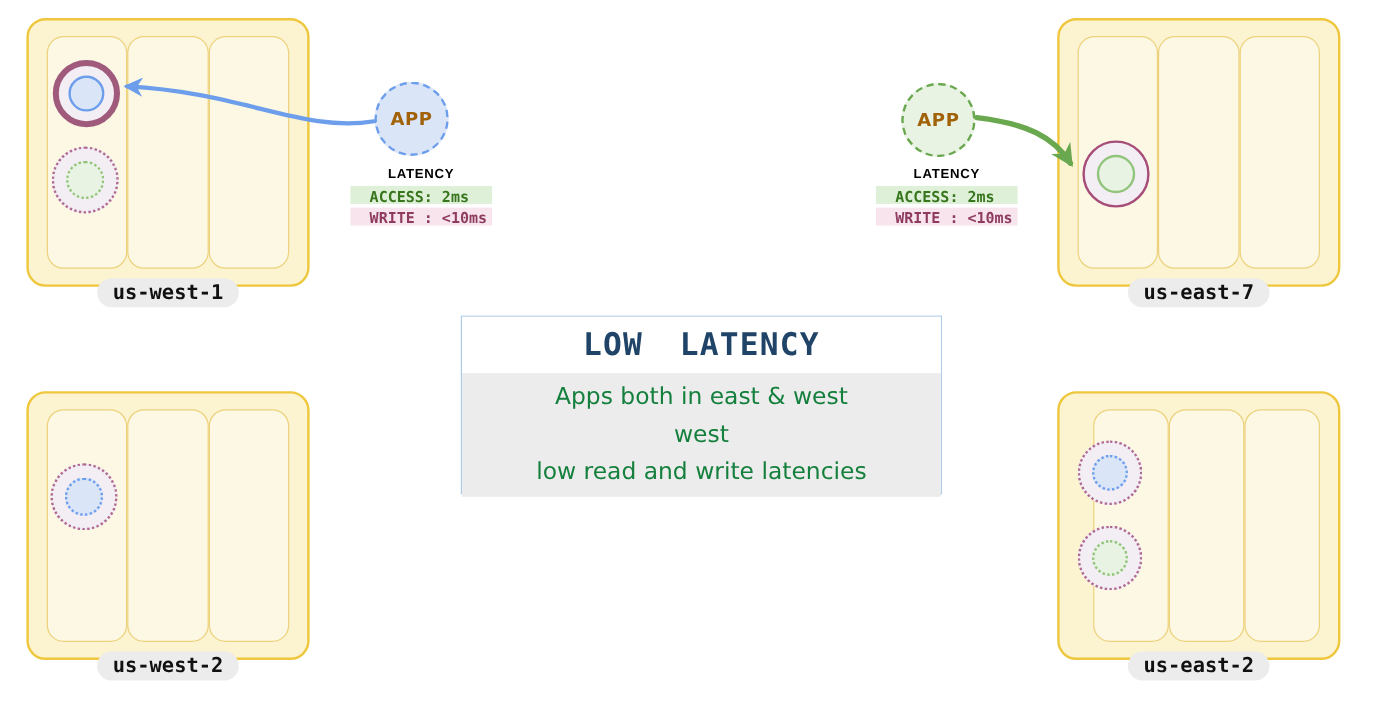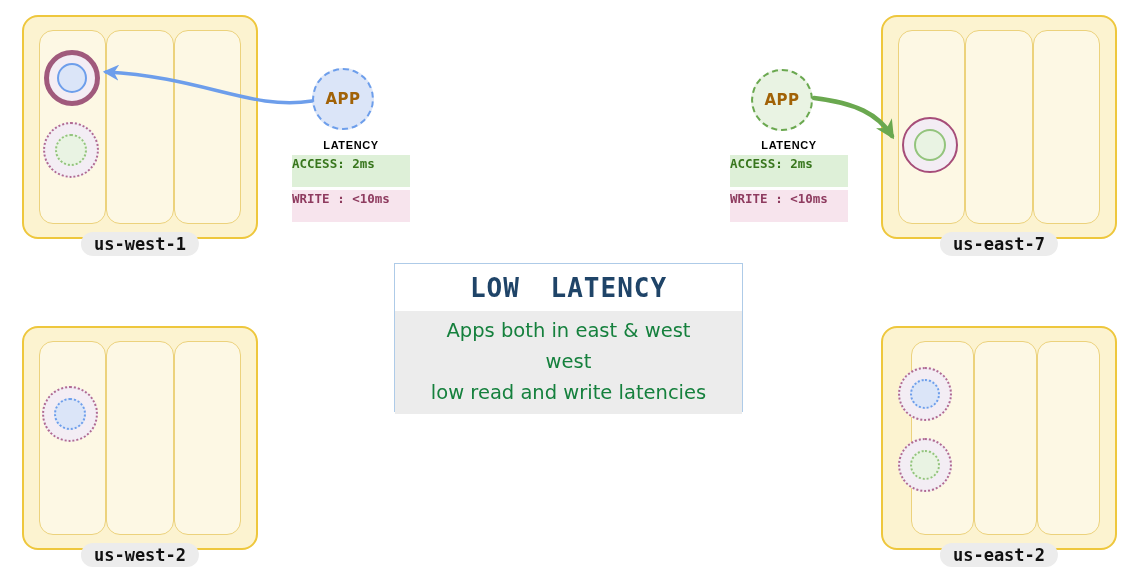--- a/index.html
+++ b/index.html
@@ -50,27 +50,27 @@
   
   .latency{position:absolute;width:118px;z-index:2;}
   .latency-west{left:292px;top:139px;}
   .latency-east{left:730px;top:139px;}
   .latency-title{
     text-align:center;font-weight:bold;font-size:11px;color:#000;
     letter-spacing:.6px;margin-bottom:4px;font-family:Liberation Sans, sans-serif;
   }
   .badge{
     font-family:"DejaVu Sans Mono",monospace;font-weight:bold;font-size:12.5px;
-    height:32px;line-height:17px;padding-left:0;margin-bottom:3px;white-space:nowrap;
+    height:15px;line-height:17px;padding-left:16px;margin-bottom:3px;white-space:nowrap;
   }
   .badge-access{background:var(--access-bg);color:var(--access-text);}
   .badge-write{background:var(--write-bg);color:var(--write-text);}
   
   .info-box{
-    position:absolute;left:394px;top:263px;width:349px;height:149px;box-sizing:border-box;
+    position:absolute;left:384px;top:263px;width:401px;height:149px;box-sizing:border-box;
     border:1.5px solid var(--box-border);z-index:2;
   }
   .info-box-header{
     height:47px;background:#ffffff;display:flex;align-items:center;justify-content:center;
     font-family:"DejaVu Sans Mono",monospace;font-weight:bold;font-size:26px;
     color:var(--title-color);letter-spacing:1px;word-spacing:14px;
   }
   .info-box-body{
     height:99px;background:var(--box-body-bg);text-align:center;
     font-family:"DejaVu Sans",sans-serif;font-size:19.5px;color:#15803d;

